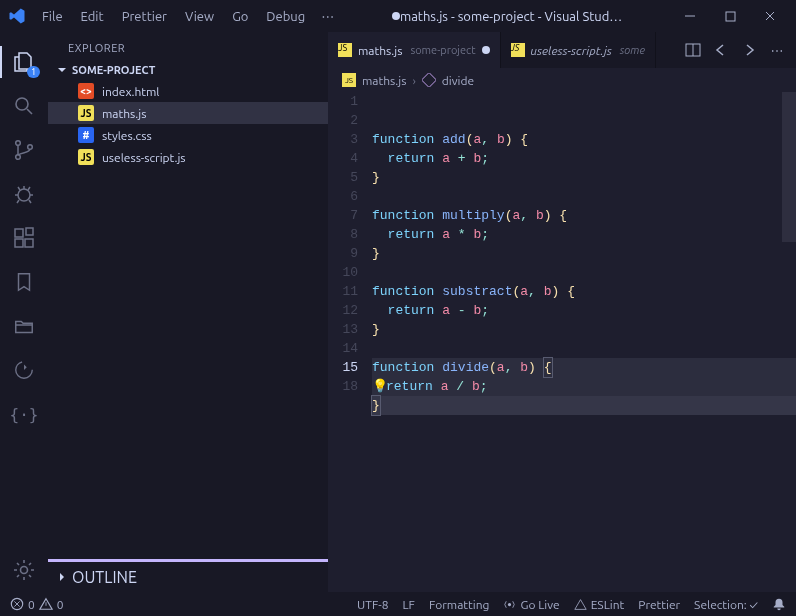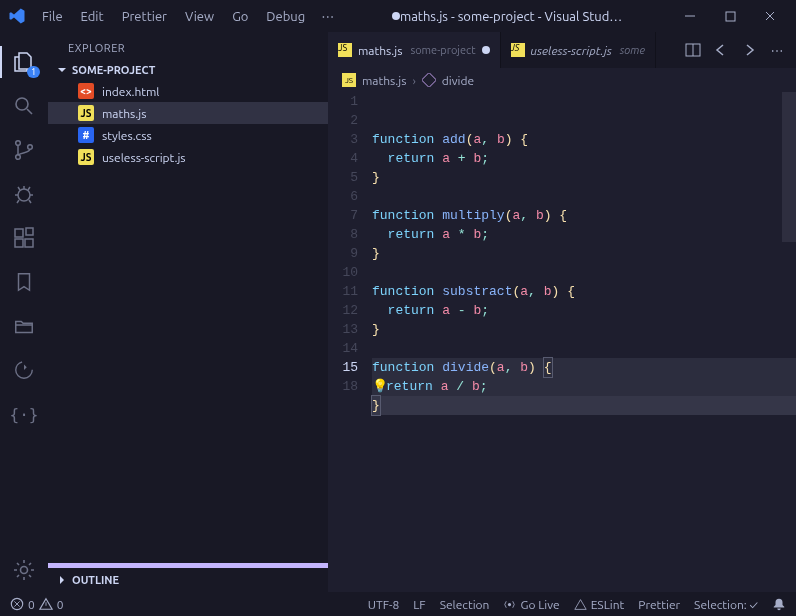--- a/index.html
+++ b/index.html
@@ -88,24 +88,24 @@
     display: flex; align-items: center; gap: 8px;
     padding: 3px 10px 3px 30px;
     color: #cdd6f4;
   }
   .file-row.selected { background: #313244; }
   .file-row .ficon { width: 16px; height: 16px; flex-shrink:0; display:flex; align-items:center; justify-content:center; font-size:10px; font-weight:700; border-radius:2px;}
   .ficon.html { background:#e34c26; color:#fff;}
   .ficon.js { background:#f1e05a; color:#000;}
   .ficon.css { background:#2965f1; color:#fff;}
   .outline {
-    border-top: 5px solid #c4b5fd;
+    border-top: 3px solid #c4b5fd;
     padding: 6px 10px 6px 8px;
     display:flex; align-items:center; gap:4px;
-    font-weight:700; font-size:11px;
+    font-weight:400; font-size:16px;
   }
   
   .editorgroup {
     flex: 1;
     background: #1e1e2e;
     display: flex;
     flex-direction: column;
     min-width: 0;
   }
   .tabbar {
@@ -404,21 +404,21 @@
     </div>
   </div>
   <div class="status-right">
     <div class="status-item">
         <span>UTF-8</span>
       </div>
     <div class="status-item">
         <span>LF</span>
       </div>
     <div class="status-item">
-        <span>Selection</span>
+        <span>Formatting</span>
       </div>
     <div class="status-item">
       <svg width="13" height="13" viewBox="0 0 16 16">
           <circle cx="8" cy="8" r="2" fill="currentColor"></circle>
           <path fill="none" stroke="currentColor" d="M4 4a6 6 0 000 8M12 4a6 6 0 010 8"></path>
         </svg>
       <span>Go Live</span>
     </div>
     <div class="status-item">
       <svg width="13" height="13" viewBox="0 0 16 16">

